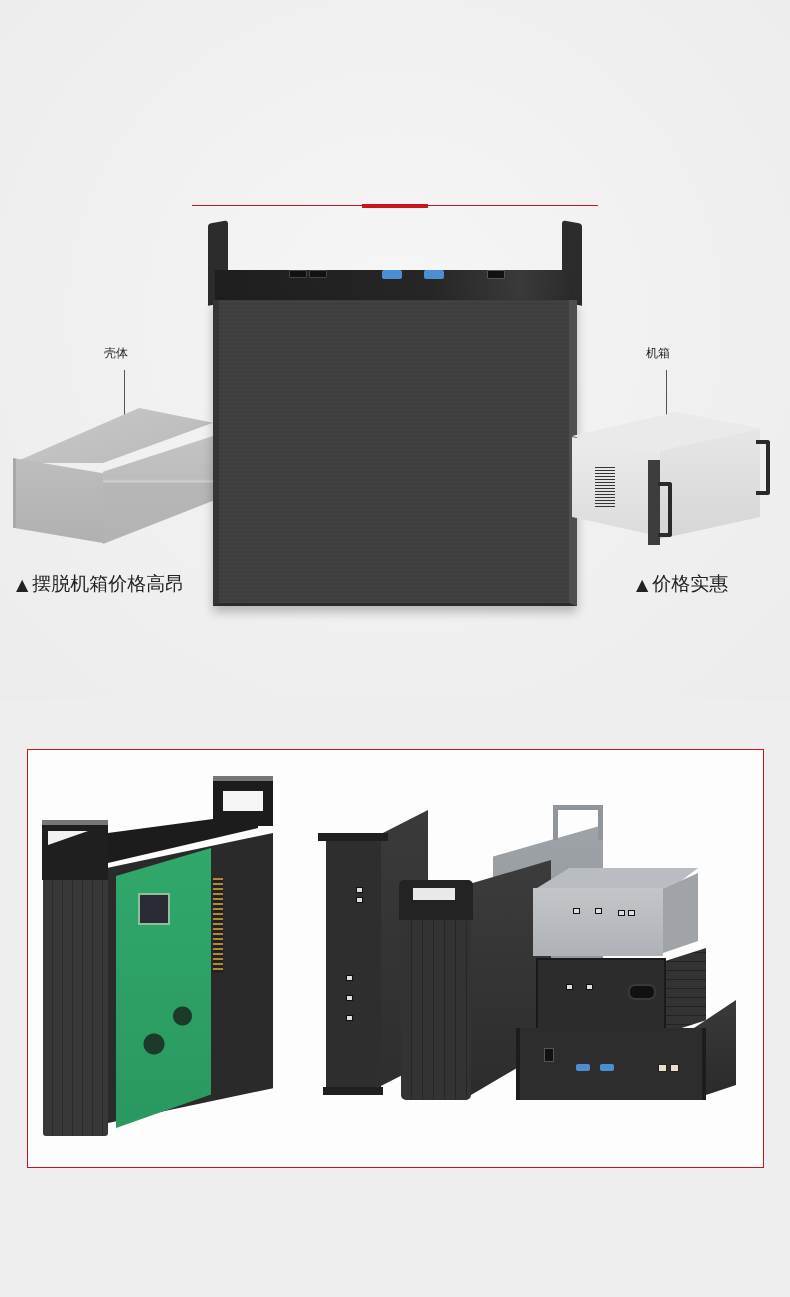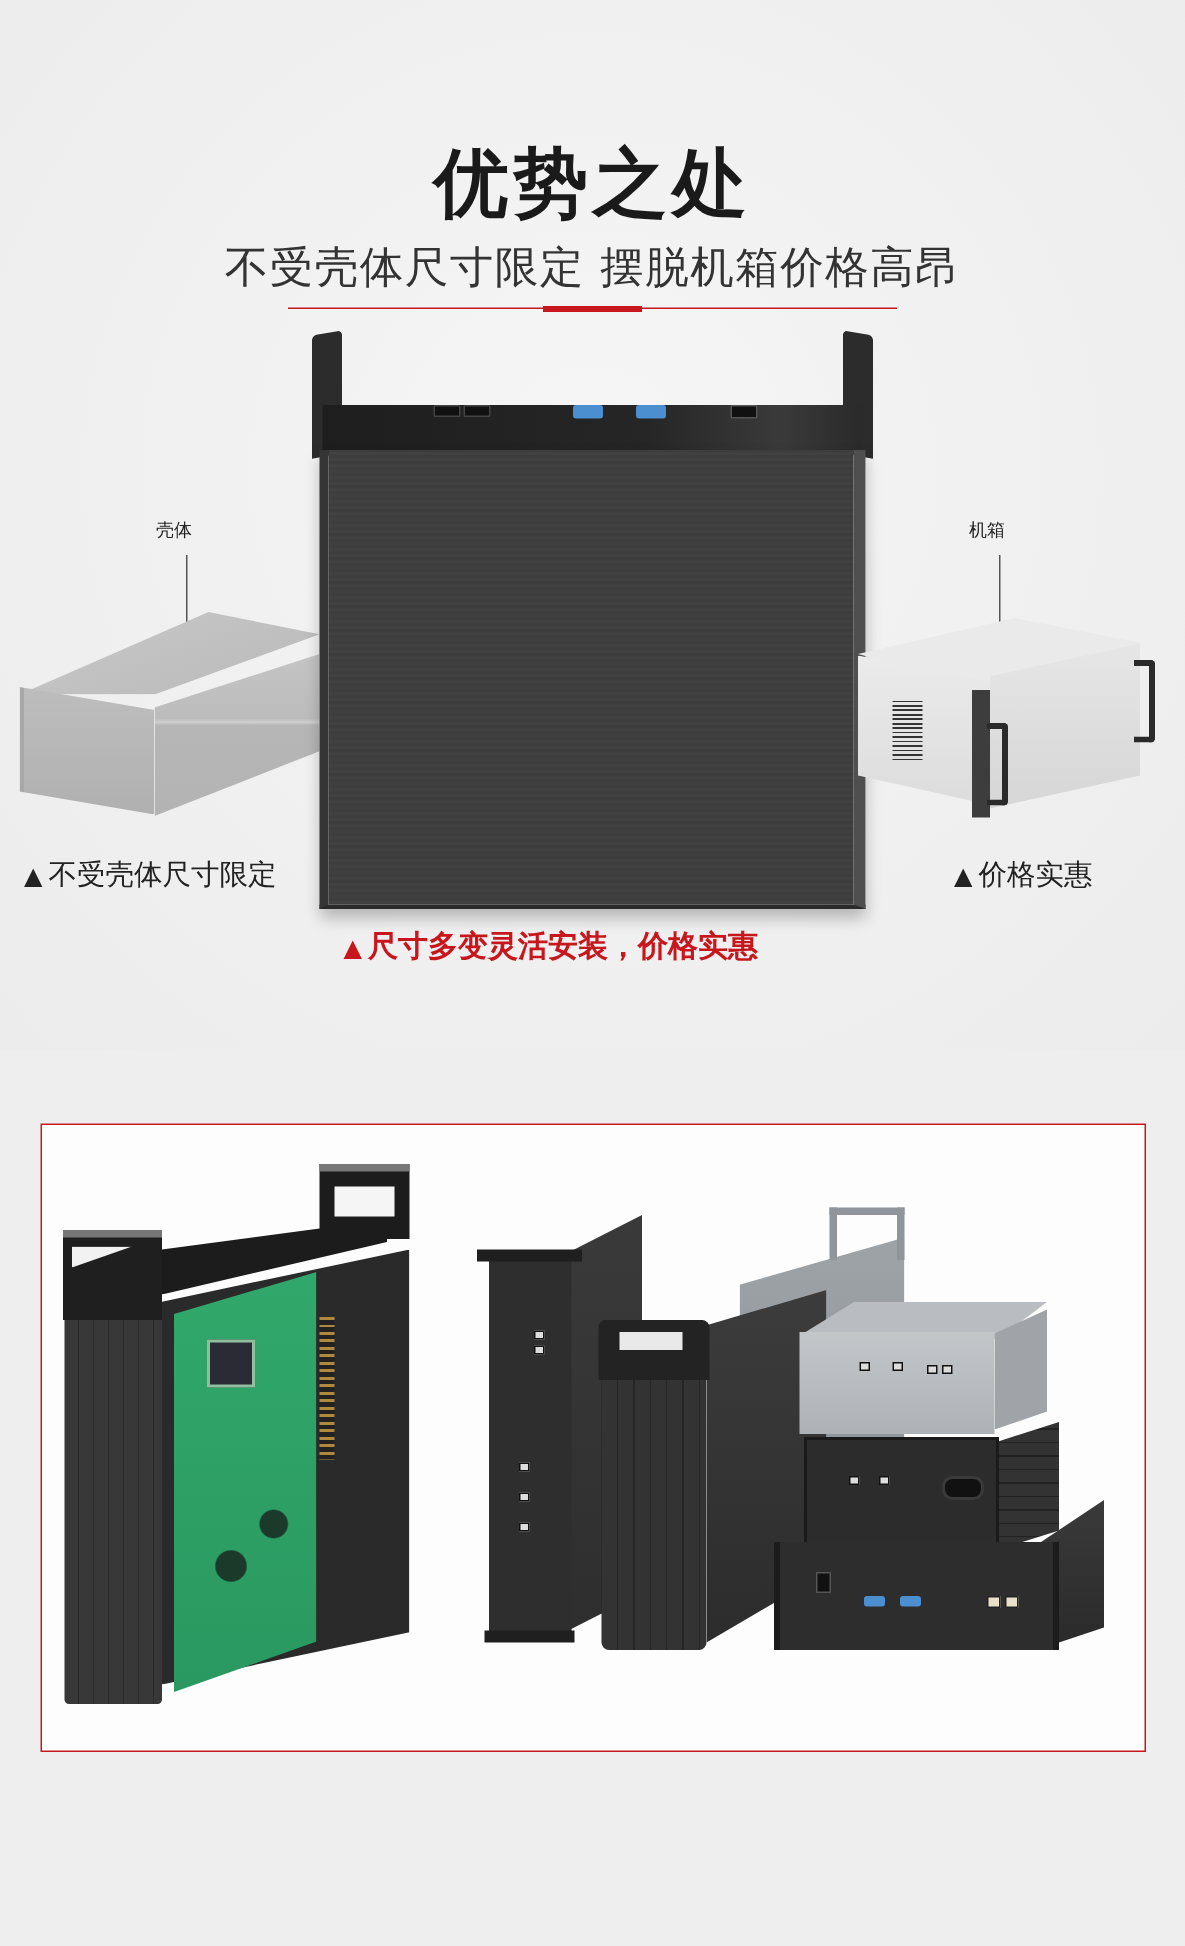--- a/index.html
+++ b/index.html
@@ -270,34 +270,32 @@
   .flat-box .switch { position: absolute; left: 28px; top: 48px; width: 10px; height: 14px; background: #111; border: 1px solid #555; }
   .flat-box .vga { position: absolute; width: 14px; height: 7px; background: #4b8fd0; border-radius: 2px; }
   .flat-box .rj { position: absolute; width: 9px; height: 8px; background: #e8e0c8; border: 1px solid #222; }
 </style>
 </head>
 <body>
 
 <div class="page">
 
   <section class="hero">
-    <h1 class="title">优势之处</h1>
-    <div class="subtitle">不受壳体尺寸限定  摆脱机箱价格高昂</div>
     <div class="divider"></div>
     <div class="divider-accent"></div>
 
     <div class="label-small" style="left:104px; top:342px;">壳体</div>
     <div class="leader" style="left:124px; top:370px; height:78px;"></div>
     <div class="enc-left">
       <div class="top"></div>
       <div class="front"></div>
       <div class="side"></div>
     </div>
     <div class="caption-grey" style="left:16px; top:571px;">
-      <span class="tri">▲</span><span>不受壳体尺寸限定</span>
+      <span class="tri">▲</span><span>摆脱机箱价格高昂</span>
     </div>
 
     <div class="main-case">
       <div class="mc-handle l"></div>
       <div class="mc-handle r"></div>
       <div class="mc-top"></div>
       <div class="port dual" style="left:84px;"></div>
       <div class="port dual" style="left:104px;"></div>
       <div class="port vga" style="left:177px;"></div>
       <div class="port vga" style="left:219px;"></div>
@@ -313,23 +311,20 @@
       <div class="vent"></div>
       <div class="side"></div>
       <div class="post"></div>
       <div class="handle" style="left:88px; top:70px;"></div>
       <div class="handle" style="left:186px; top:28px;"></div>
     </div>
     <div class="caption-grey" style="left:636px; top:571px;">
       <span class="tri">▲</span><span>价格实惠</span>
     </div>
 
-    <div class="caption-red">
-      <span class="tri">▲</span><span>尺寸多变灵活安装，价格实惠</span>
-    </div>
   </section>
 
   <section class="photo-box">
 
     <div class="open-case">
       <div class="oc-frame"></div>
       <div class="oc-pcb"></div>
       <div class="oc-chip"></div>
       <div class="oc-pins"></div>
       <div class="oc-top"></div>

